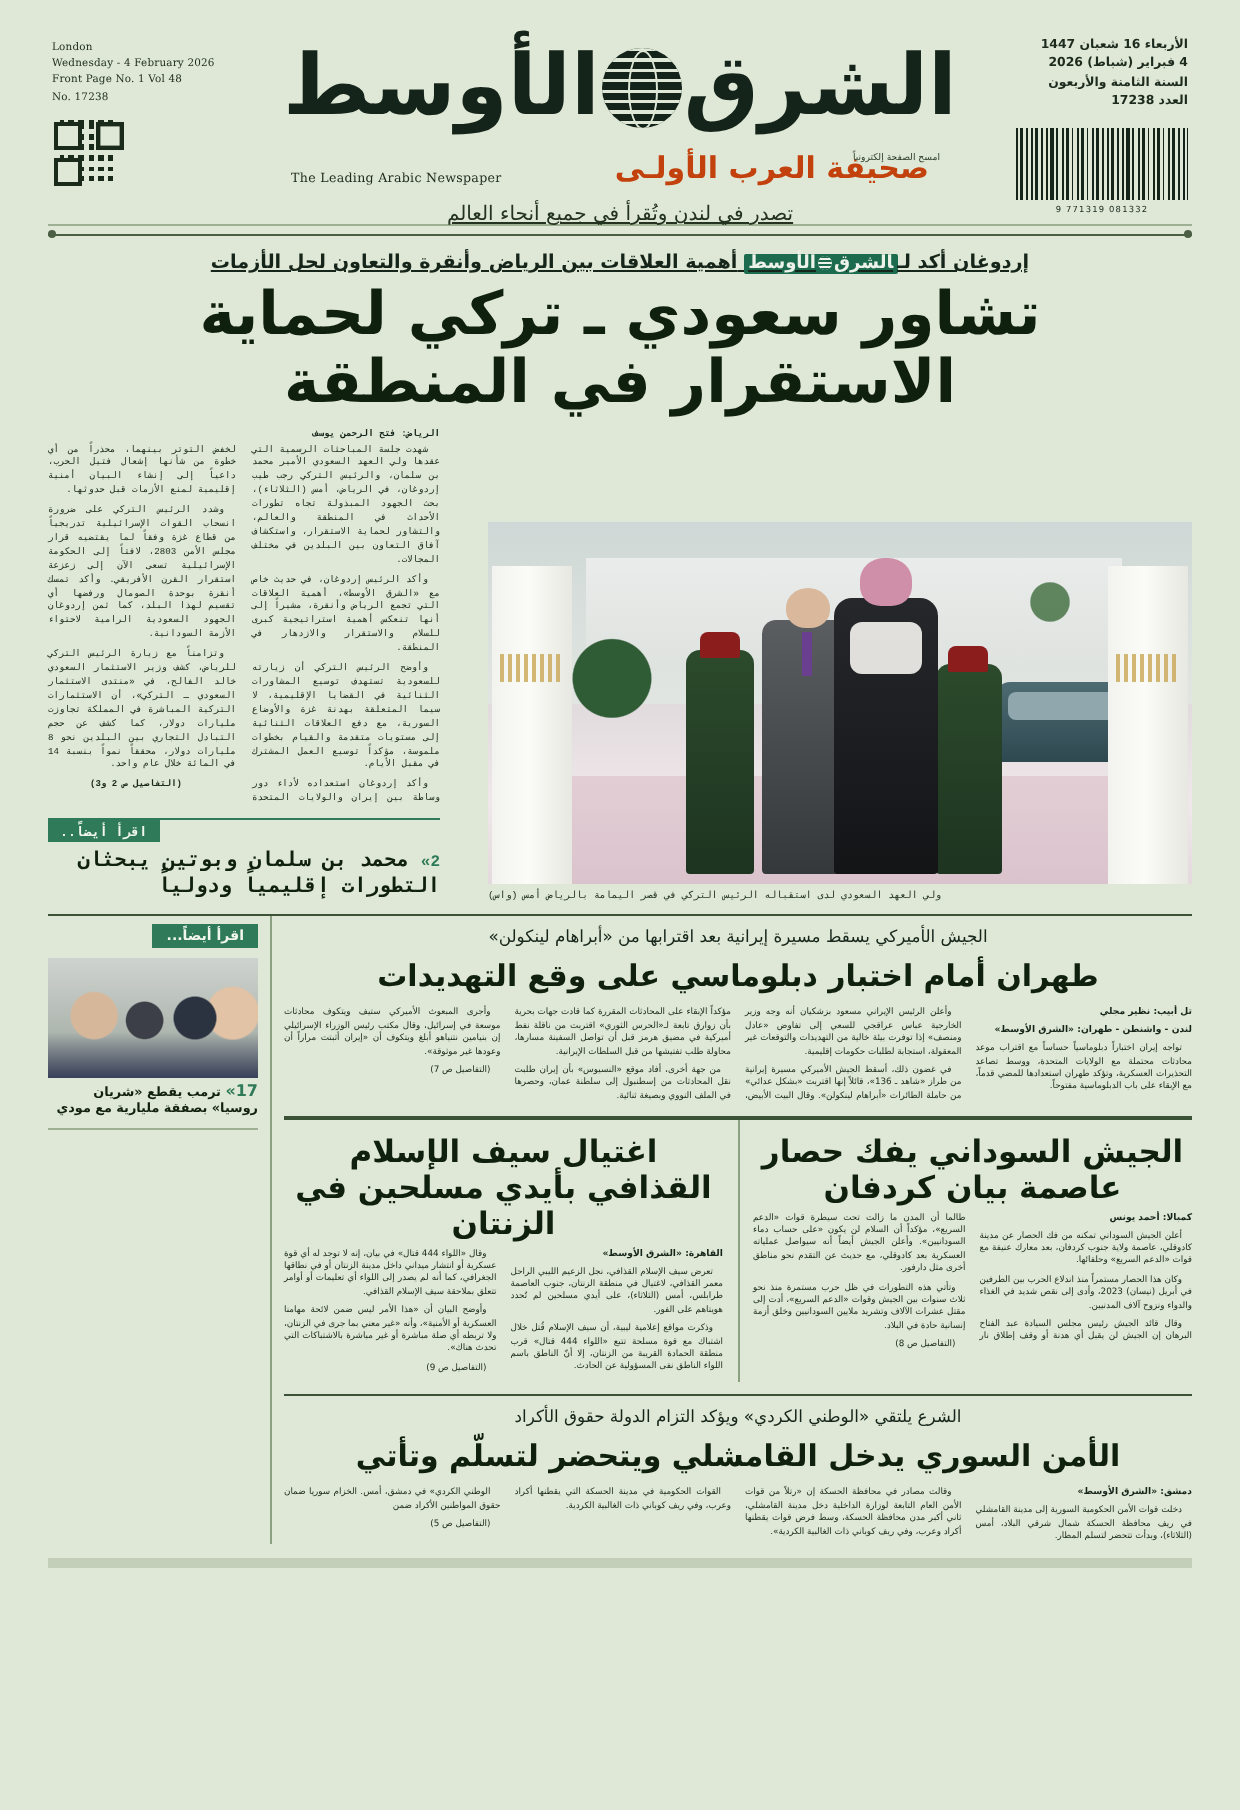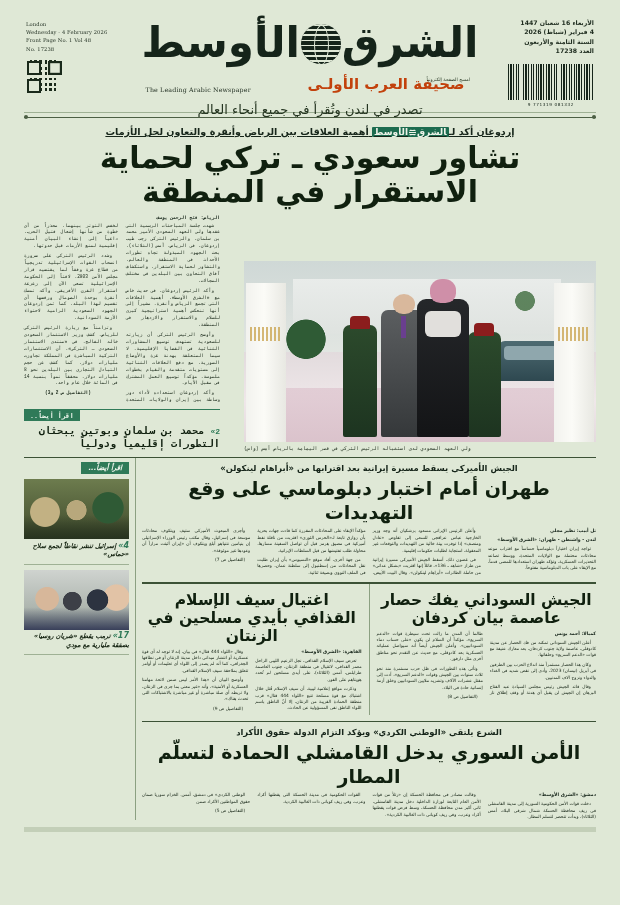--- a/index.html
+++ b/index.html
@@ -116,24 +116,25 @@
   .tag-ar {
     direction: rtl;
     font-size: 15px;
     font-weight: bold;
     color: #c2410c;
     letter-spacing: -0.3px;
   }
   .mast-sub {
     direction: rtl;
     text-align: center;
-    font-size: 13px;
+    font-size: 10px;
     color: #23331f;
     margin-top: 9px;
     letter-spacing: 0.1px;
+    text-decoration: underline;
   }
 
   .mast-right {
     width: 116px;
     padding-top: 10px;
     direction: rtl;
     text-align: right;
   }
   .mast-right .line {
     font-size: 6.2px;
@@ -287,21 +288,21 @@
     clear: both; text-align: right; font-size: 10.2px; font-weight: bold;
     color: #10200f; line-height: 13px; padding-top: 4px; letter-spacing:-0.4px;
   }
   .pgnum { color: #2f7a58; font-size: 8px; font-weight: bold; }
 
   .section-rule { height: 1.3px; background: #3c5236; margin: 6px 24px 0 24px; }
 
   
   .body-wrap { display: flex; padding: 0 24px; direction: rtl; }
   .main-col { flex: 1; padding-left: 6px; }
-  .side-col { width: 112px; border-right: 1.1px solid #8ba081; padding-right: 6px; font-style: italic; }
+  .side-col { width: 112px; border-right: 1.1px solid #8ba081; padding-right: 6px; }
 
   .side-tab {
     background: #2f7a58; color: #f1f6ee; font-size: 7px; font-weight: bold;
     padding: 2px 7px; display: inline-block; margin-top: 4px; float: right;
   }
   .side-item { clear: both; padding-top: 5px; }
   .side-thumb { width: 100%; height: 60px; overflow: hidden; position: relative; }
   .side-cap {
     font-size: 6.4px; font-weight: bold; color: #12210f; line-height: 8.4px;
     padding-top: 2.5px; text-align: right; letter-spacing:-0.2px;
@@ -334,25 +335,25 @@
   .t4::after{content:""; position:absolute; inset:0;
     background:
       linear-gradient(90deg, #f0e6d6 0 48%, #a9937c 48% 100%),
       radial-gradient(circle at 74% 42%, #c9b59b 0 22%, transparent 24%);
     opacity:.92;}
   .t4::before{content:""; position:absolute; left:6%; top:14%; width:36%; height:52%;
     background:#f6efe3; border:1px solid #b9a88f; z-index:2;}
 
   .story { padding-top: 5px; direction: rtl; }
   .story-kicker {
-    text-align: center; font-size: 8.4px; font-weight: bold;
+    text-align: center; font-size: 8.4px; font-weight: normal;
     color: #16251a; line-height: 11px; letter-spacing:-0.2px;
   }
   .story-head {
-    text-align: center; font-size: 19px; font-weight: bold;
+    text-align: center; font-size: 15px; font-weight: bold;
     color: #10200f; line-height: 24px; letter-spacing: -0.9px;
     margin: 2px 0 4px 0;
   }
   .story-head.sm { font-size: 15.5px; line-height: 18px; }
   .cols-4 { column-count: 4; column-gap: 7px; }
   .cols-2 { column-count: 2; column-gap: 7px; }
   .ctext { font-size: 4.4px; line-height: 6.4px; color: #1a291a; text-align: justify; }
   .ctext p { margin-bottom: 3px; text-indent: 5px; }
 
   .dual { display: flex; gap: 7px; }
@@ -497,43 +498,35 @@
             <p>وأوضح البيان أن «هذا الأمر ليس ضمن لائحة مهامنا العسكرية أو الأمنية»، وأنه «غير معني بما جرى في الزنتان، ولا تربطه أي صلة مباشرة أو غير مباشرة بالاشتباكات التي تحدث هناك».</p>
             <p>(التفاصيل ص 9)</p>
           </div>
         </div>
       </div>
 
       <div class="hr-strong"></div>
 
       <div class="story">
         <div class="story-kicker">الشرع يلتقي «الوطني الكردي» ويؤكد التزام الدولة حقوق الأكراد</div>
-        <h2 class="story-head">الأمن السوري يدخل القامشلي الحمادة لتسلّم المطار</h2>
+        <h2 class="story-head">الأمن السوري يدخل القامشلي ويتحضر لتسلّم وتأتي</h2>
         <div class="cols-4 ctext">
           <div class="byline">دمشق: «الشرق الأوسط»</div>
           <p>دخلت قوات الأمن الحكومية السورية إلى مدينة القامشلي في ريف محافظة الحسكة شمال شرقي البلاد، أمس (الثلاثاء)، وبدأت تتحضر لتسلم المطار.</p>
           <p>وقالت مصادر في محافظة الحسكة إن «رتلاً من قوات الأمن العام التابعة لوزارة الداخلية دخل مدينة القامشلي، ثاني أكبر مدن محافظة الحسكة، وسط فرض قوات يقطنها أكراد وعرب، وفي ريف كوباني ذات الغالبية الكردية».</p>
           <p>القوات الحكومية في مدينة الحسكة التي يقطنها أكراد وعرب، وفي ريف كوباني ذات الغالبية الكردية.</p>
           <p>الوطني الكردي» في دمشق، أمس. الخزام سوريا ضمان حقوق المواطنين الأكراد ضمن</p>
           <p>(التفاصيل ص 5)</p>
         </div>
       </div>
     </div>
 
     <div class="side-col">
       <span class="side-tab">اقرأ أيضاً...</span>
 
-      <div class="side-item">
-        <div class="side-thumb t1"></div>
-        <div class="side-cap">
-          <span class="pgnum">4»</span>
-          <span>إسرائيل تنشر نقاطاً لجمع سلاح «حماس»</span>
-        </div>
-        <div class="side-sep"></div>
-      </div>
 
 
       <div class="side-item">
         <div class="side-thumb t3"></div>
         <div class="side-cap">
           <span class="pgnum">17»</span>
           <span>ترمب يقطع «شريان روسيا» بصفقة مليارية مع مودي</span>
         </div>
         <div class="side-sep"></div>
       </div>

